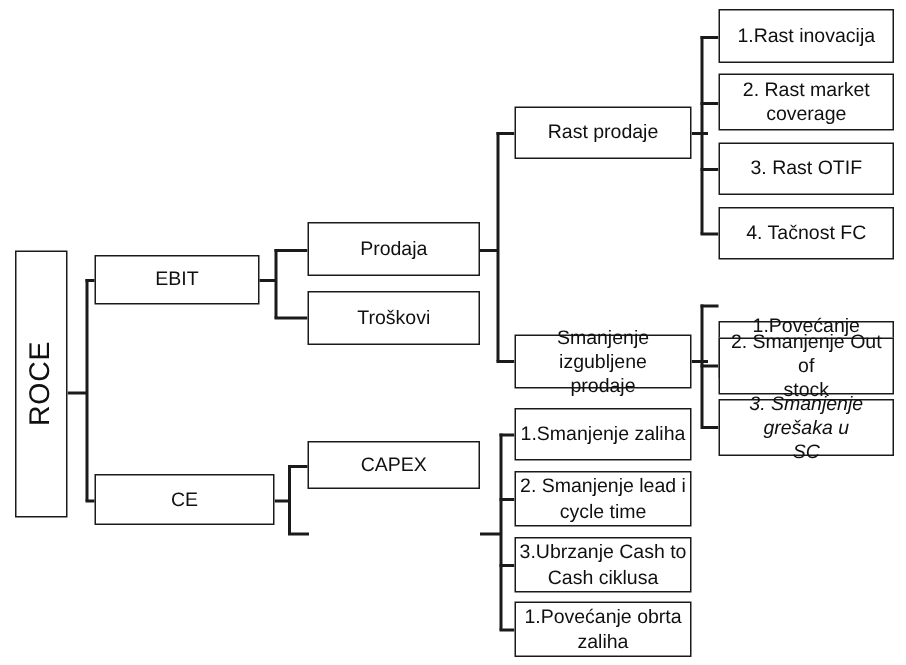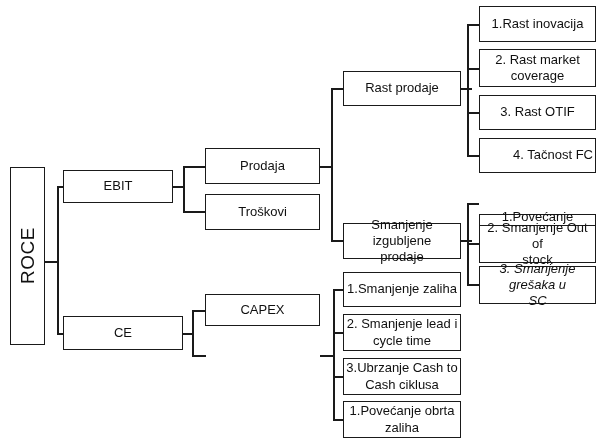--- a/index.html
+++ b/index.html
@@ -142,21 +142,21 @@
 
   <div class="node" style="left:479px; top:49px; width:117px; height:38px;">
     <span class="lbl">2. Rast market
 coverage</span>
   </div>
 
   <div class="node" style="left:479px; top:95px; width:117px; height:35px;">
     <span class="lbl">3. Rast OTIF</span>
   </div>
 
-  <div class="node" style="left:479px; top:138px; width:117px; height:35px;justify-content:flex-end;">
+  <div class="node" style="left:479px; top:138px; width:117px; height:35px;">
     <span class="lbl">4. Tačnost FC</span>
   </div>
 
   <div class="node" style="left:479px; top:200px; width:117px; height:38px;margin-top:14px;">
     <span class="lbl">1.Povećanje customer
 responsiveness</span>
   </div>
 
   <div class="node" style="left:479px; top:225px; width:117px; height:38px;">
     <span class="lbl">2. Smanjenje Out of

